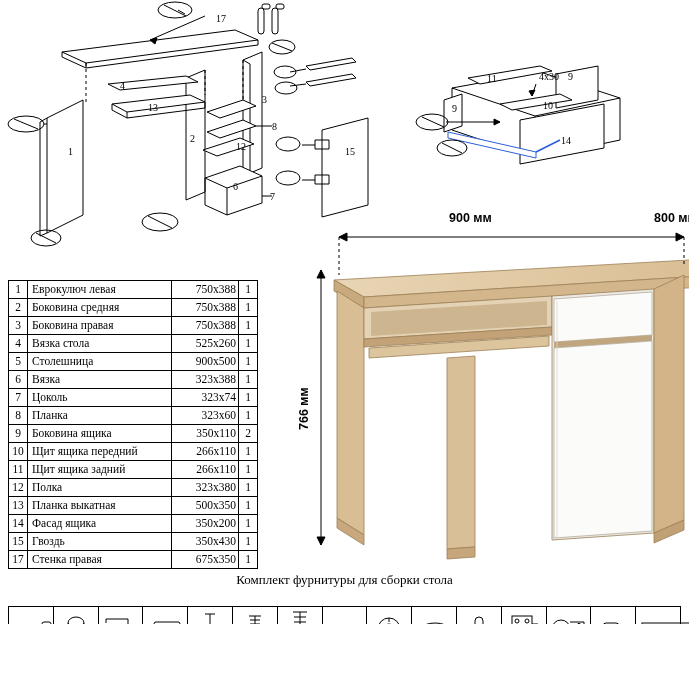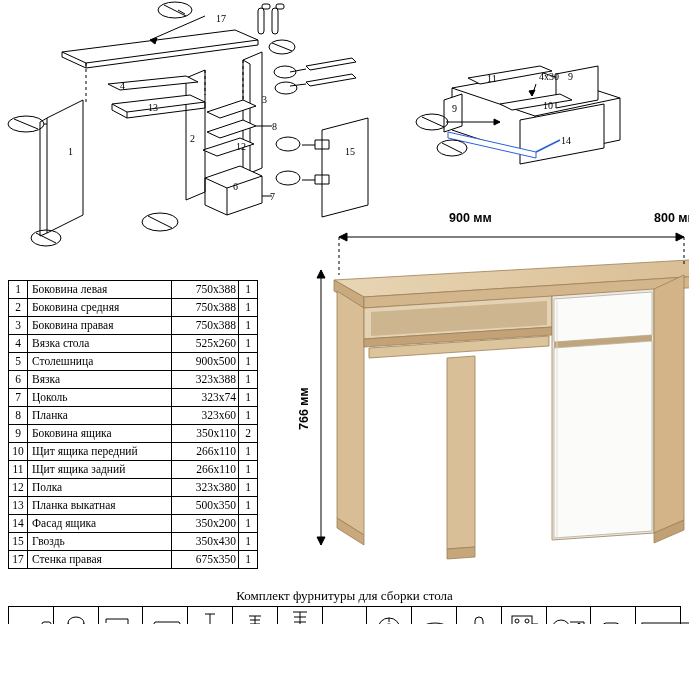--- a/index.html
+++ b/index.html
@@ -12,21 +12,21 @@
 
   
   .parts{position:absolute;left:8px;top:280px;width:250px;border-collapse:collapse;}
   .parts td{border:1px solid #000;font-size:11.5px;line-height:13px;padding:1px 2px;height:15px;}
   .parts td.num{width:14px;text-align:center;}
   .parts td.nm{padding-left:4px;}
   .parts td.sz{width:62px;text-align:right;}
   .parts td.qt{width:14px;text-align:center;}
 
   
-  .hw-title{position:absolute;left:0;top:588px;width:689px;text-align:center;font-size:13px;font-family:"Liberation Serif",serif;}
+  .hw-title{position:absolute;left:0;top:572px;width:689px;text-align:center;font-size:13px;font-family:"Liberation Serif",serif;}
   .hw{position:absolute;left:8px;top:606px;width:673px;border-collapse:collapse;table-layout:fixed;}
   .hw td{border:1px solid #000;text-align:center;vertical-align:middle;}
   .hw tr.icons td{height:46px;}
   .hw tr.names td{height:30px;font-size:6.2px;line-height:7.2px;padding:1px;font-family:"Liberation Sans",sans-serif;}
   .hw tr.counts td{height:20px;font-size:13px;font-weight:bold;}
 
   
   .render{position:absolute;left:255px;top:215px;width:434px;height:360px;margin-left:44px;}
 
   .dimlbl{position:absolute;font-family:"Liberation Sans",sans-serif;font-weight:bold;font-size:12.5px;}
@@ -161,21 +161,21 @@
         <path d="M536,84 L532,96"></path>
         <polygon points="532,96 535,90 529,91" fill="#000"></polygon>
       </g>
     </svg>
   </div>
 
   <table class="parts">
     <tbody id="parts-body">
         <tr>
           <td class="num">1</td>
-          <td class="nm">Боковина левая</td>
+          <td class="nm">Еврокулюч левая</td>
           <td class="sz">750x388</td>
           <td class="qt">1</td>
         </tr>
         <tr>
           <td class="num">2</td>
           <td class="nm">Боковина средняя</td>
           <td class="sz">750x388</td>
           <td class="qt">1</td>
         </tr>
         <tr>

